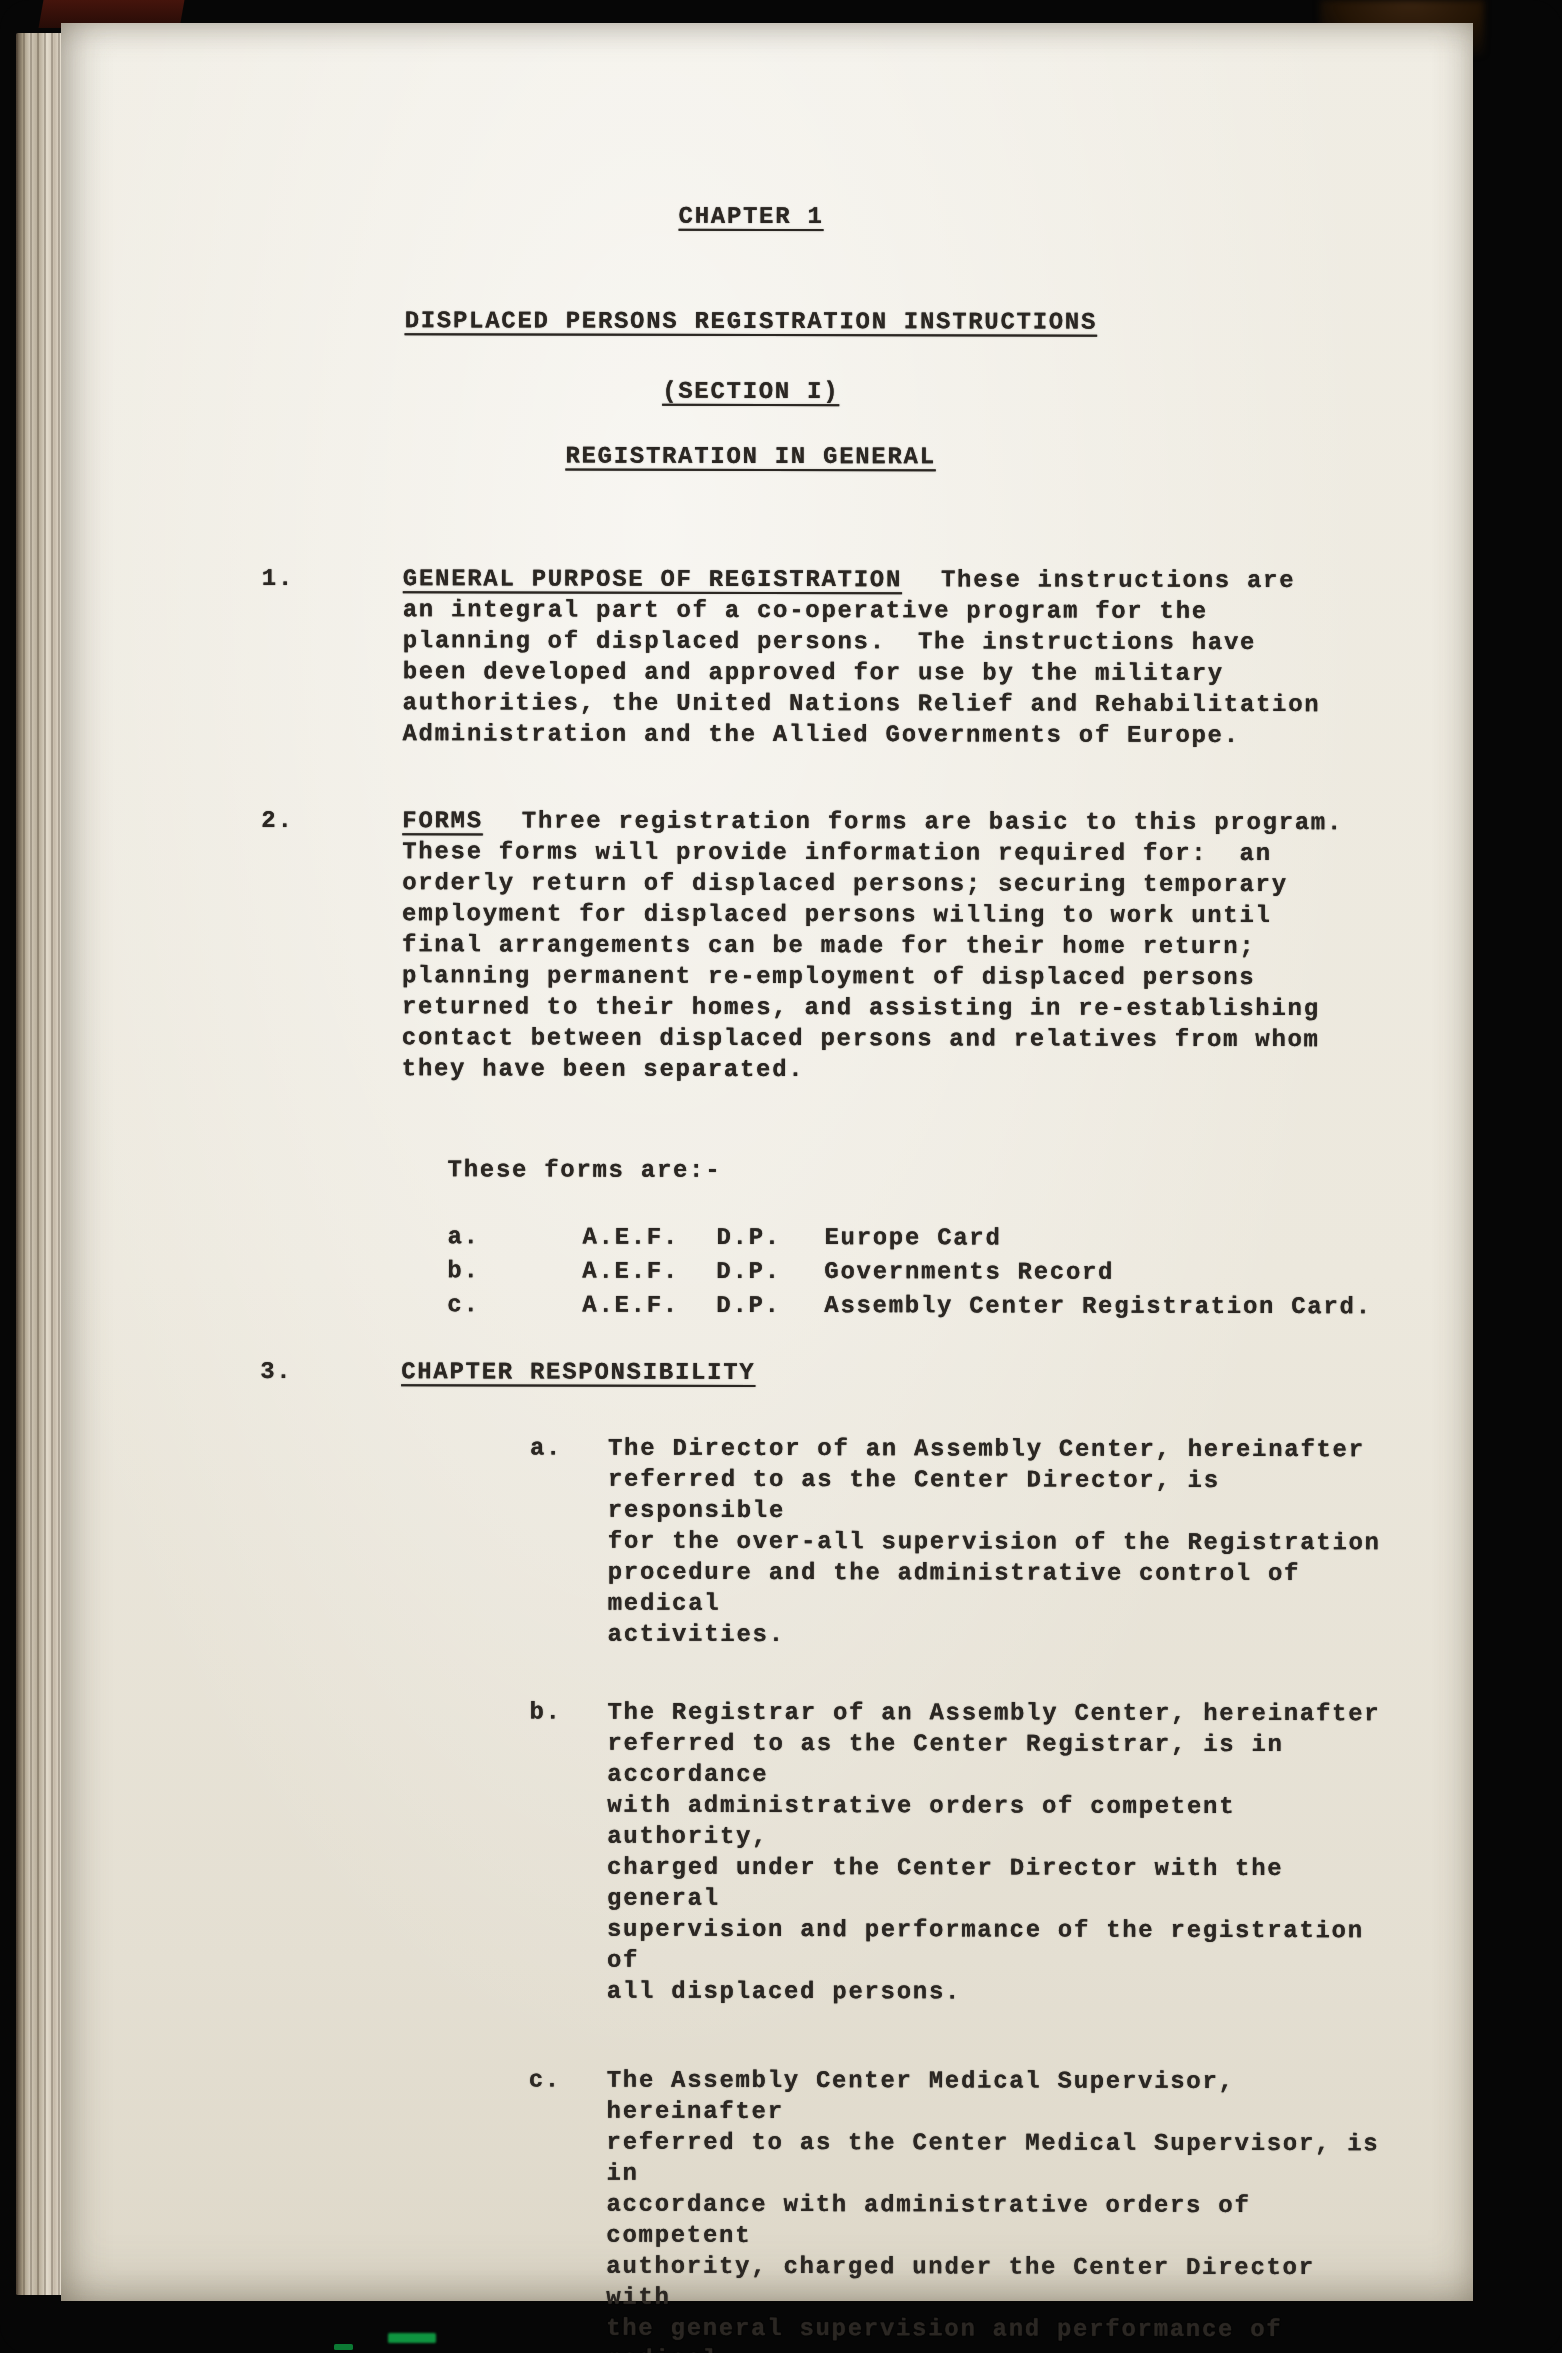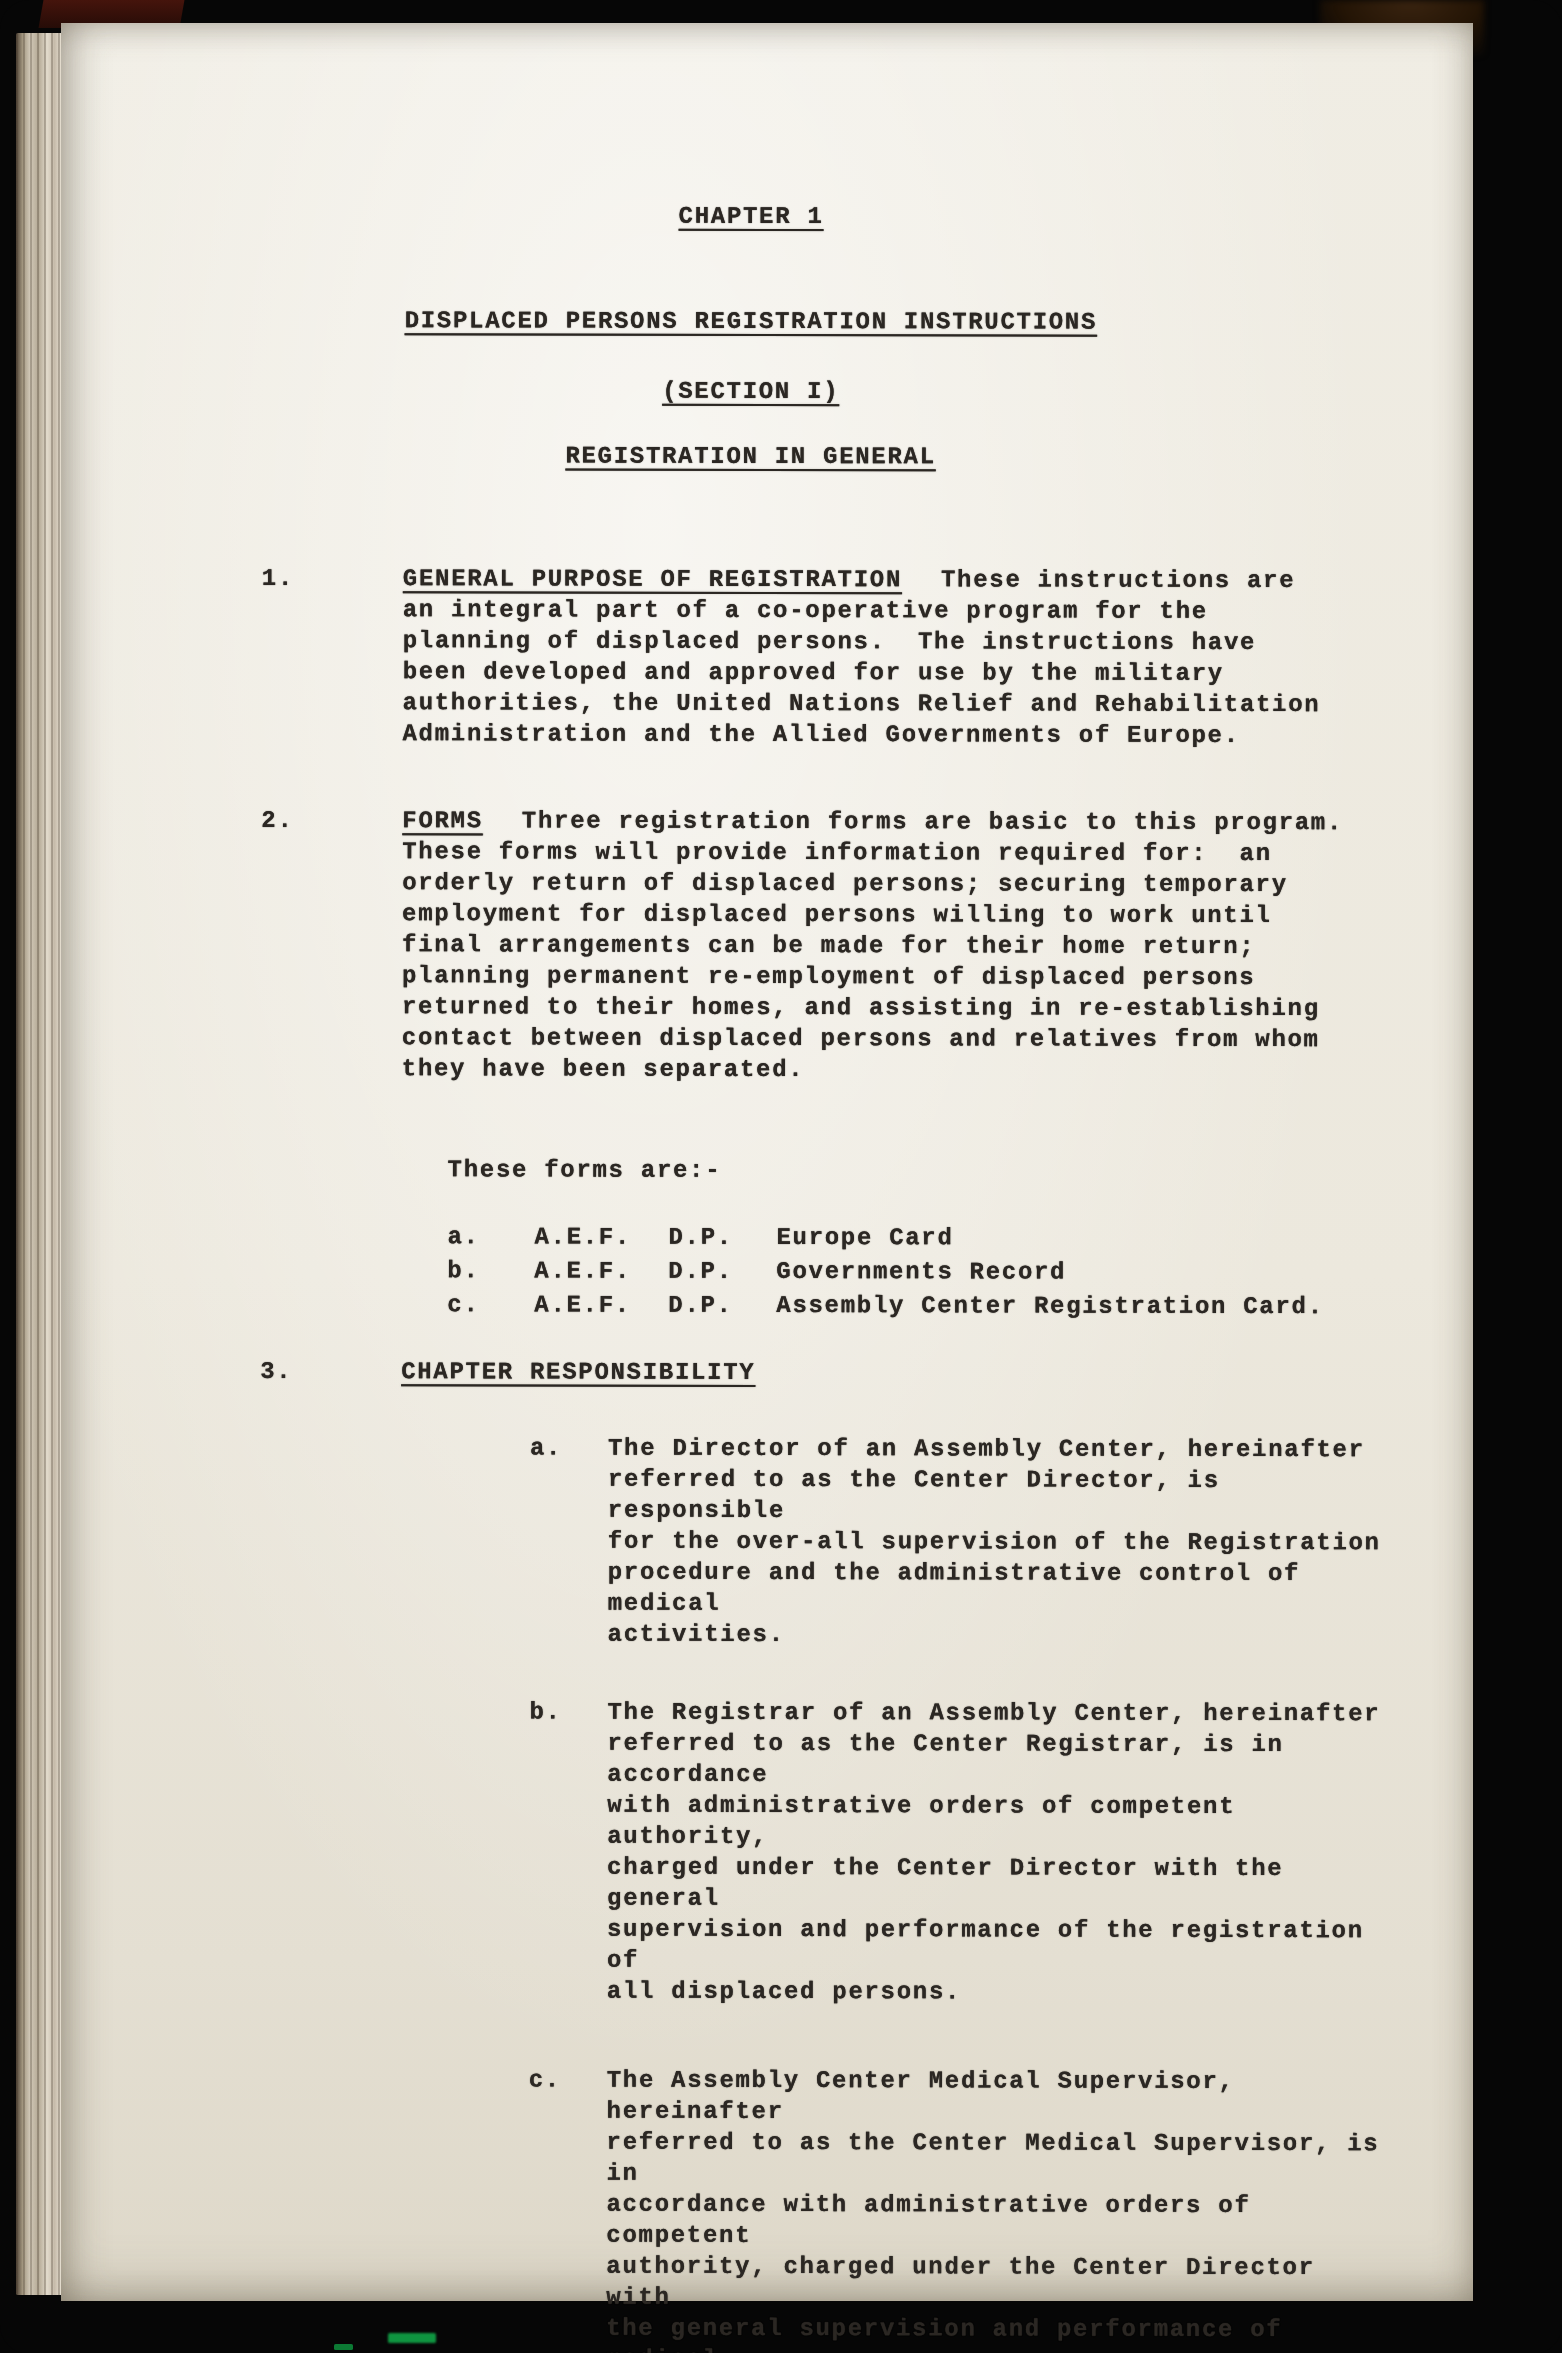--- a/index.html
+++ b/index.html
@@ -82,21 +82,21 @@
   .para-3 { margin-top:36px; }
   .pnum { width:141px; flex-shrink:0; }
   .ptext { white-space:pre-wrap; max-width:1086px; }
   .runin { margin-left:39px; }
 
   .forms-block { margin-left:187px; }
   .forms-intro { margin-top:70px; }
   .forms-table { margin-top:36px; }
   .form-row { display:flex; margin-bottom:3.1px; }
   .fc-letter { width:87px; flex-shrink:0; }
-  .fc-org    { width:134px; flex-shrink:0; }
+  .fc-org    { width:134px; flex-shrink:0;margin-left:48px; }
   .fc-abbr   { width:108px; flex-shrink:0;font-family:Liberation Mono, monospace; }
 
   .sub { display:flex; margin-left:270px; margin-top:45px; }
   .sub-b { margin-top:47px; }
   .sub-c { margin-top:58px; }
   .sub-letter { width:78px; flex-shrink:0; }
   .sub-text { white-space:pre-wrap; max-width:930px; }
 
   
   .artifact { position:absolute; border-radius:1.6px; }

